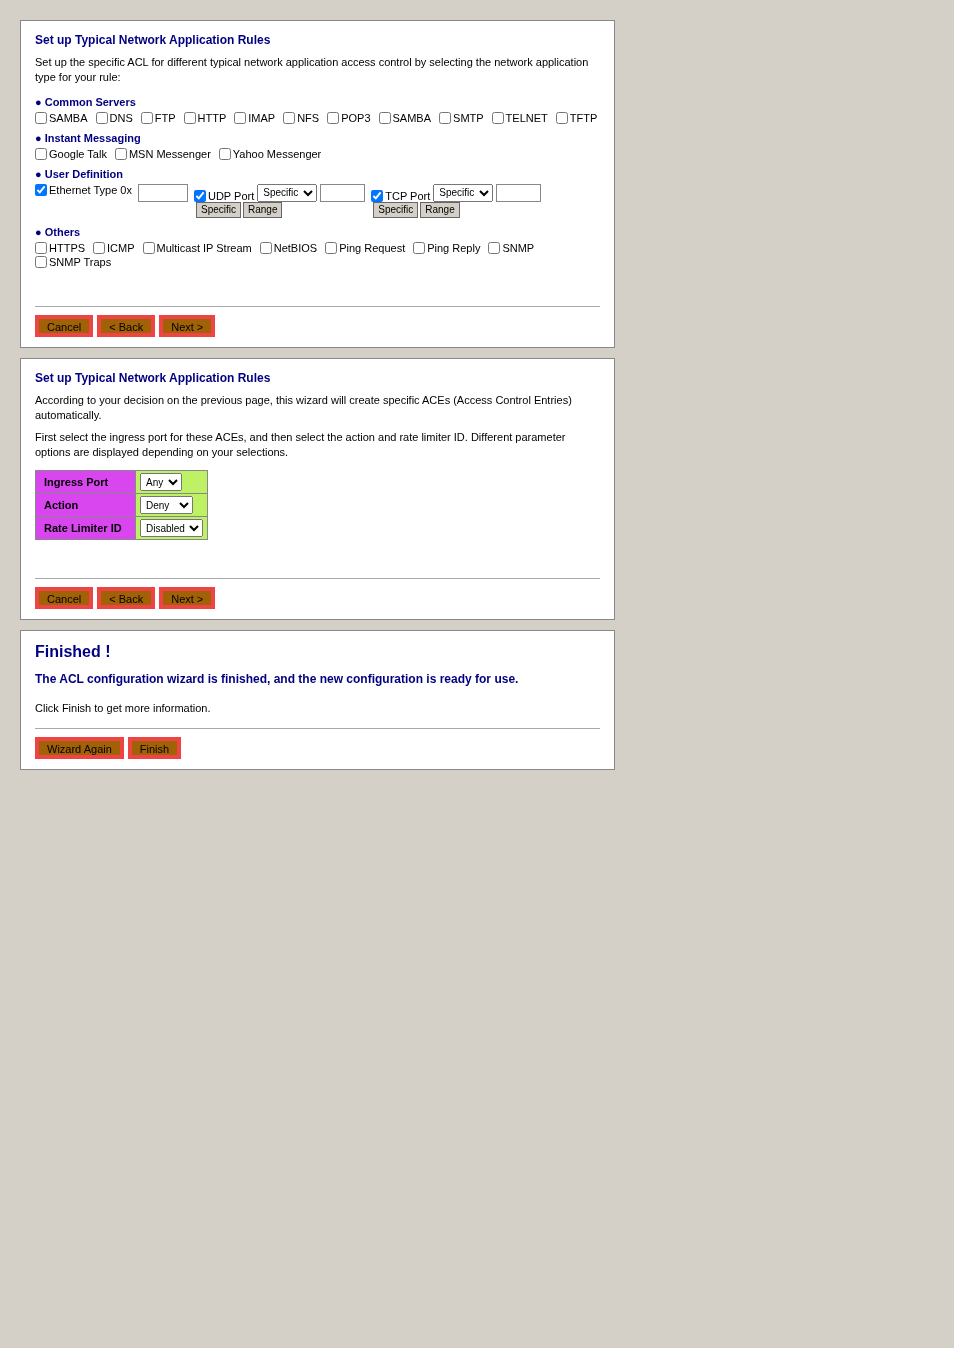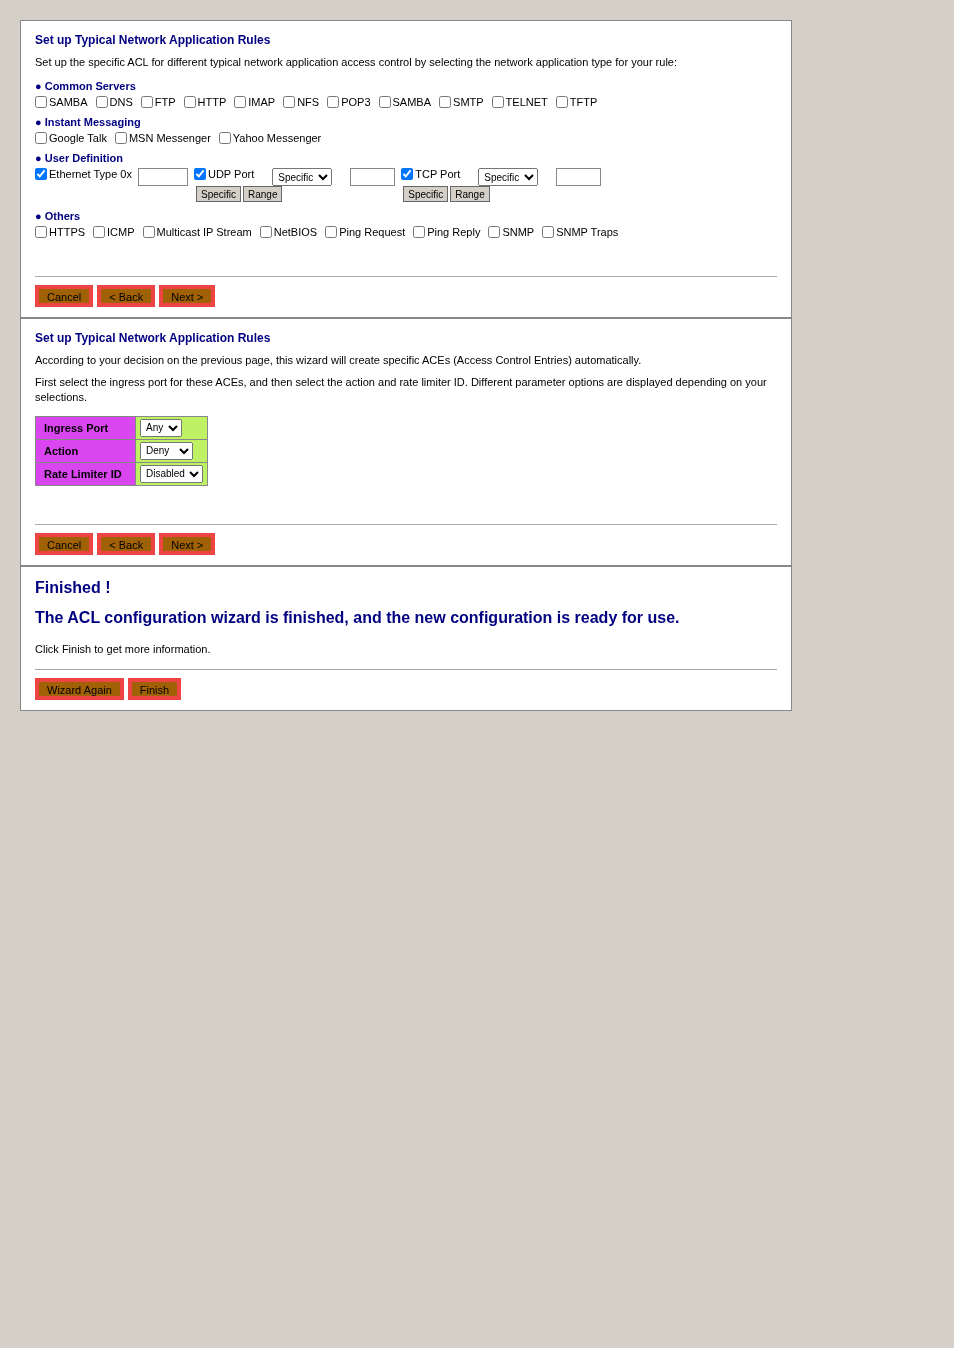--- a/index.html
+++ b/index.html
@@ -6,23 +6,23 @@
     body {
       background: #d4d0c8;
       font-family: Arial, Helvetica, sans-serif;
       font-size: 11px;
       color: #000;
       padding: 20px;
     }
     .wizard-panel {
       background: #fff;
       border: 1px solid #888;
-      margin-bottom: 0;
+      margin-bottom: 10px;
       padding: 12px 14px 10px 14px;
-      width: 772px;
+      width: 595px;
     }
     .panel-title {
       font-size: 12px;
       font-weight: bold;
       color: #000080;
       margin-bottom: 8px;
       border-bottom: none;
     }
     .panel-description {
       font-size: 11px;
@@ -64,22 +64,22 @@
       margin-bottom: 4px;
       flex-wrap: wrap;
     }
     .user-def-group {
       display: flex;
       flex-direction: column;
       align-items: flex-start;
     }
     .user-def-group .row1 {
       display: flex;
-      align-items: flex-start;
-      gap: 18px;
+      align-items: flex-end;
+      gap: 3px;
     }
     .user-def-group .row2 {
       display: flex;
       gap: 2px;
       margin-left: 2px;
     }
     .small-select {
       font-size: 10px;
       height: 18px;
       padding: 0 1px;
@@ -139,21 +139,21 @@
       background: #bef264;
       padding: 2px 4px;
     }
     .finished-title {
       font-size: 16px;
       font-weight: bold;
       color: #000080;
       margin-bottom: 10px;
     }
     .finished-highlight {
-      font-size: 16px;
+      font-size: 12px;
       font-weight: bold;
       color: #000080;
       margin-bottom: 12px;
       line-height: 1.4;
     }
     .finished-instructions {
       font-size: 11px;
       color: #000;
       line-height: 1.6;
       margin-bottom: 8px;

